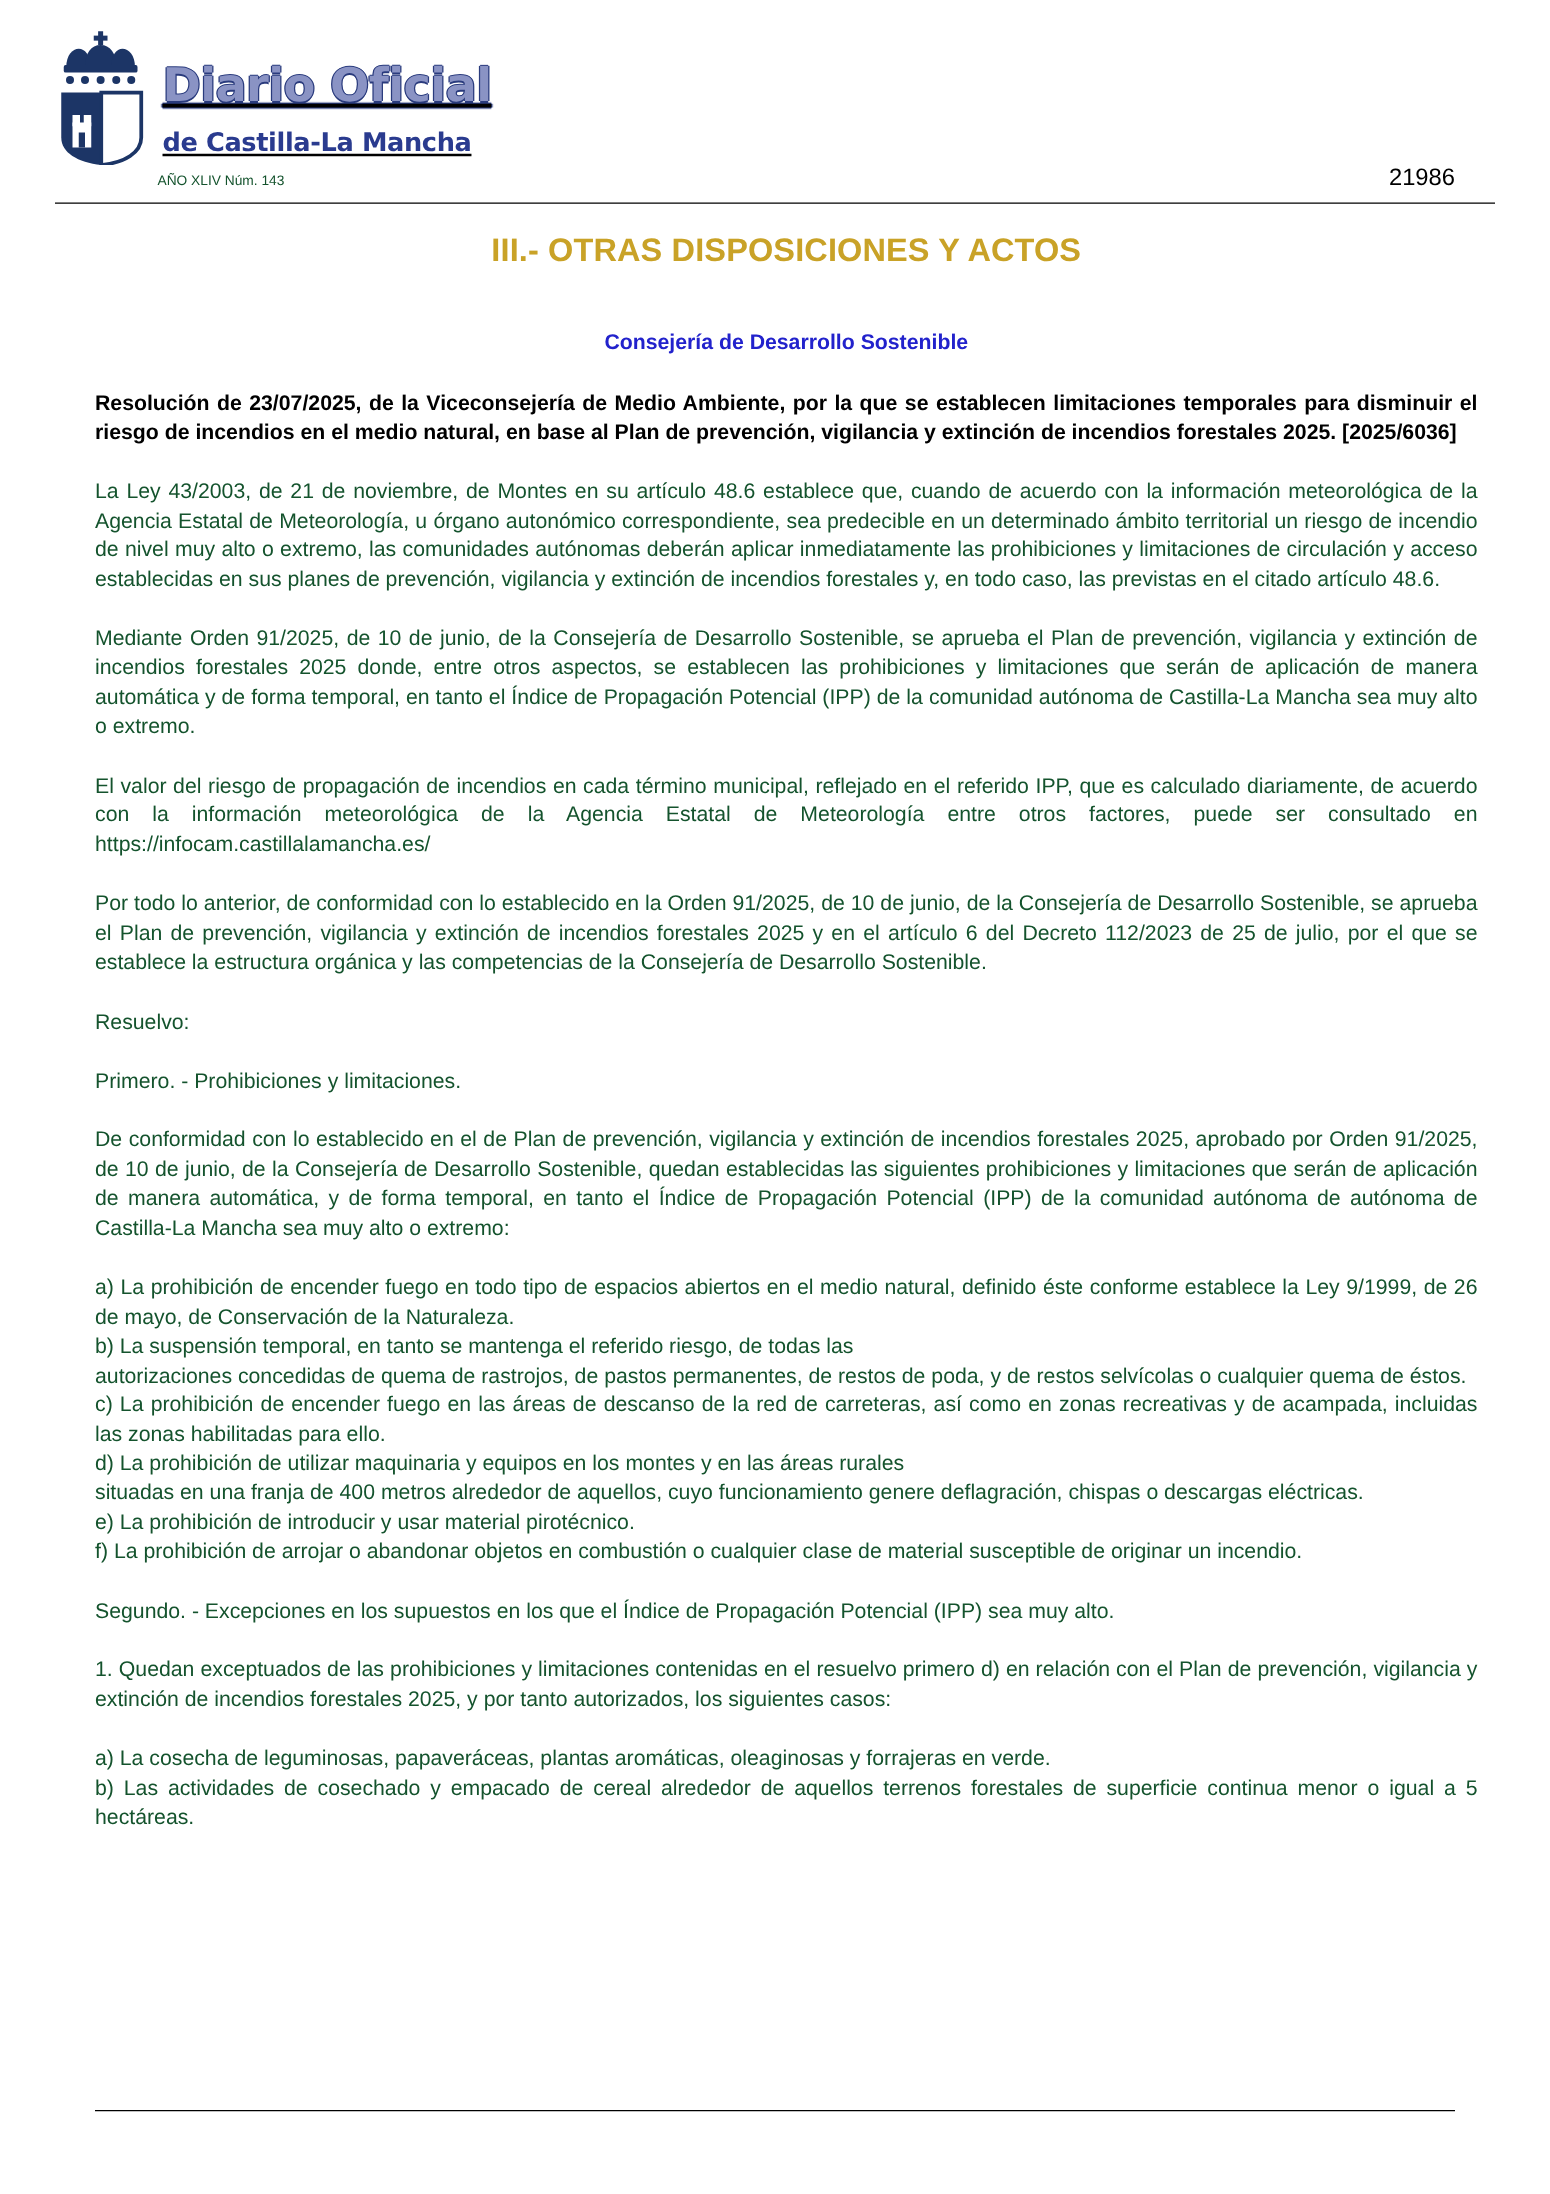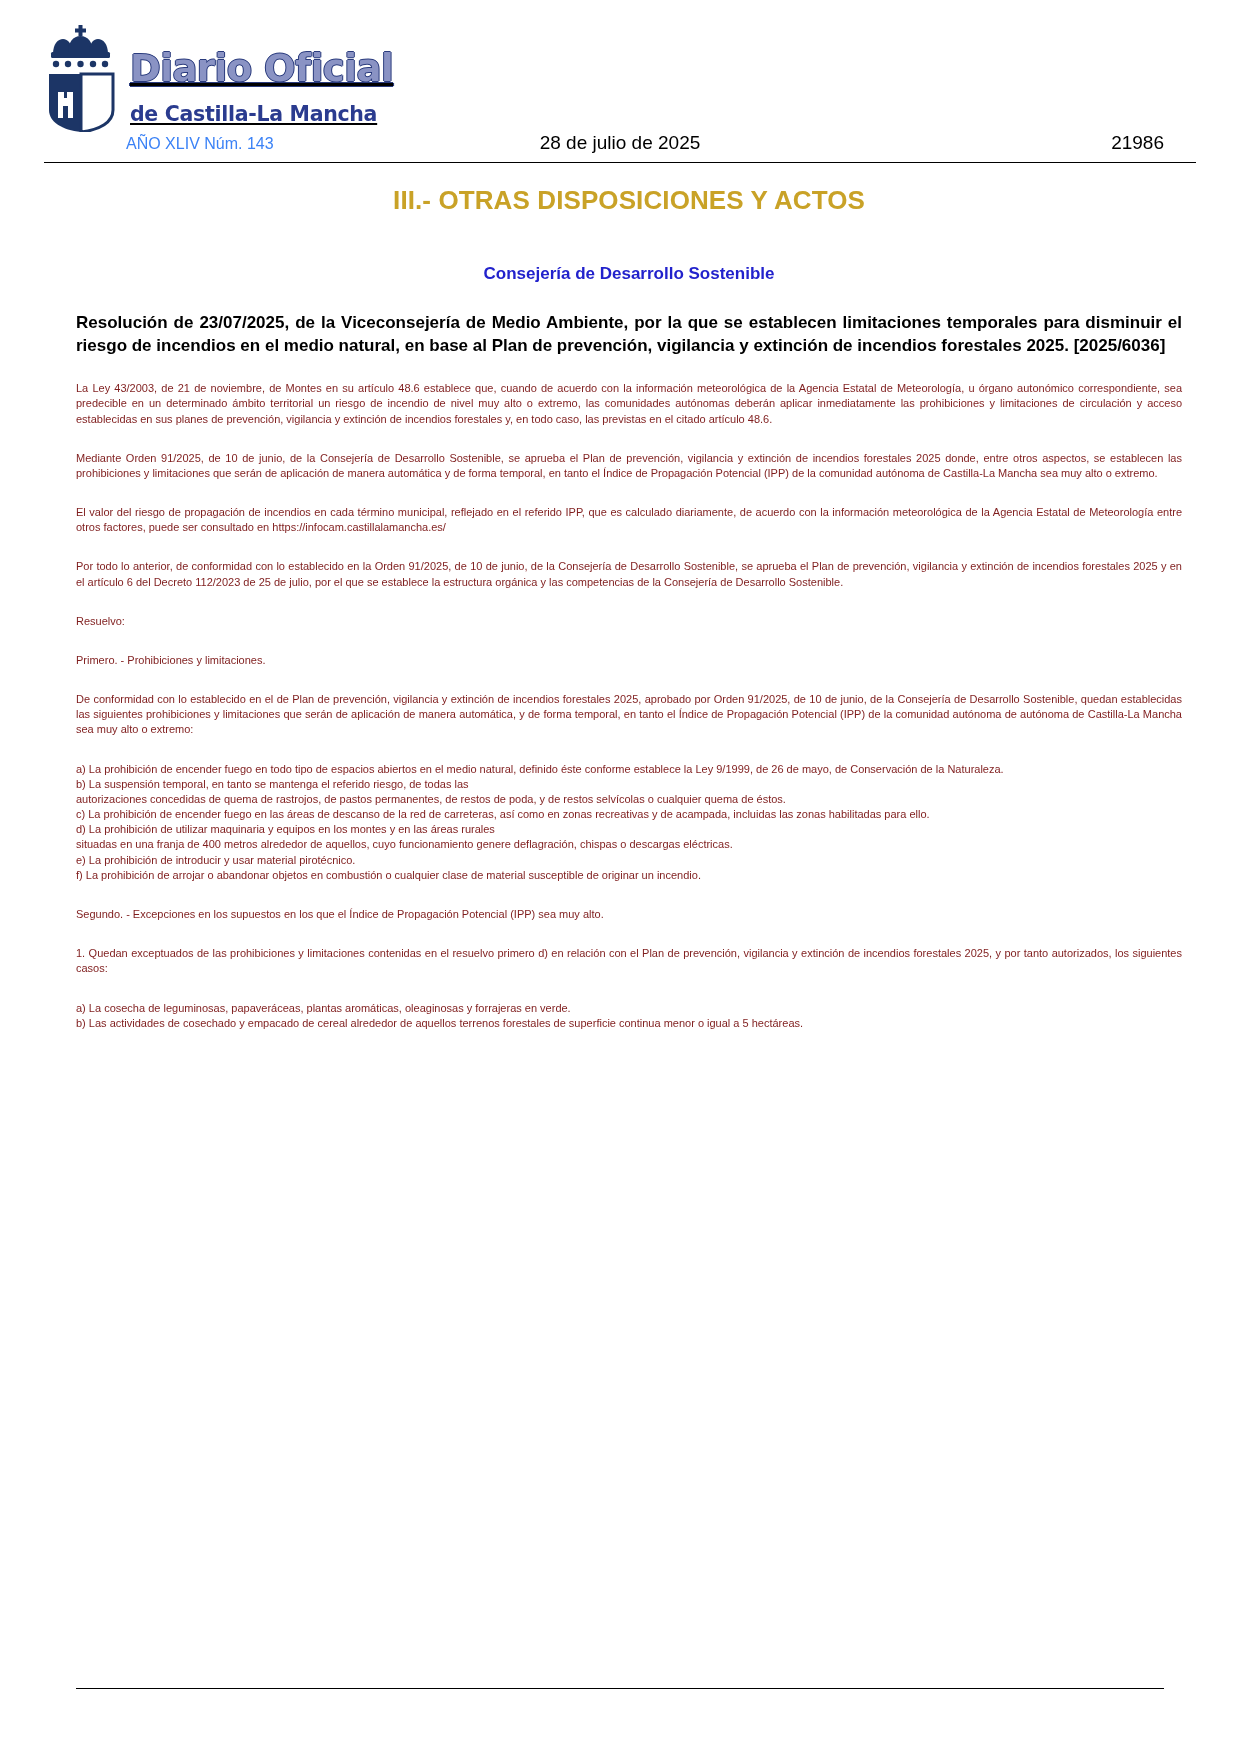--- a/index.html
+++ b/index.html
@@ -77,22 +77,22 @@
   
   .header-row {
     position: relative;
     display: flex;
     align-items: baseline;
     padding: 0 76px 4px 126px;
     box-sizing: border-box;
     height: 26px;
   }
   .header-year {
-    font-size: 16px;
-    color: #3b82f6;
+    font-size: 11px;
+    color: #14532d;
     white-space: nowrap;
     flex: 0 0 auto;
   }
   .header-date {
     position: absolute;
     left: 0;
     right: 0;
     text-align: center;
     font-size: 19px;
     color: #000;
@@ -141,25 +141,25 @@
   }
   p.doc-title {
     font-size: 17px;
     font-weight: bold;
     line-height: 1.33;
     text-align: justify;
     margin: 28px 0 0 0;
     color: #000;
   }
   p.para {
-    font-size: 11px;
+    font-size: 17px;
     line-height: 1.38;
     text-align: justify;
     margin: 24px 0 0 0;
-    color: #7f1d1d;
+    color: #14532d;
   }
   p.para.tight {
     text-align: left;
   }
   p.para.block-list {
     text-align: justify;
     white-space: pre-line;
   }
 </style>
 </head>
@@ -199,21 +199,20 @@
       </svg>
       <div class="wordmark">
         <span class="dm-line1">Diario Oficial</span>
         <span class="dm-line2">de Castilla-La Mancha</span>
       </div>
     </div>
   </div>
 
   <div class="header-row">
     <span class="header-year">AÑO XLIV  Núm. 143</span>
-    <span class="header-date">28 de julio de 2025</span>
     <span class="header-page">21986</span>
   </div>
   <hr class="rule">
 
   <div class="content">
 
     <h1 class="section-title">III.- OTRAS DISPOSICIONES Y ACTOS</h1>
 
     <h2 class="org-title">Consejería de Desarrollo Sostenible</h2>
 

